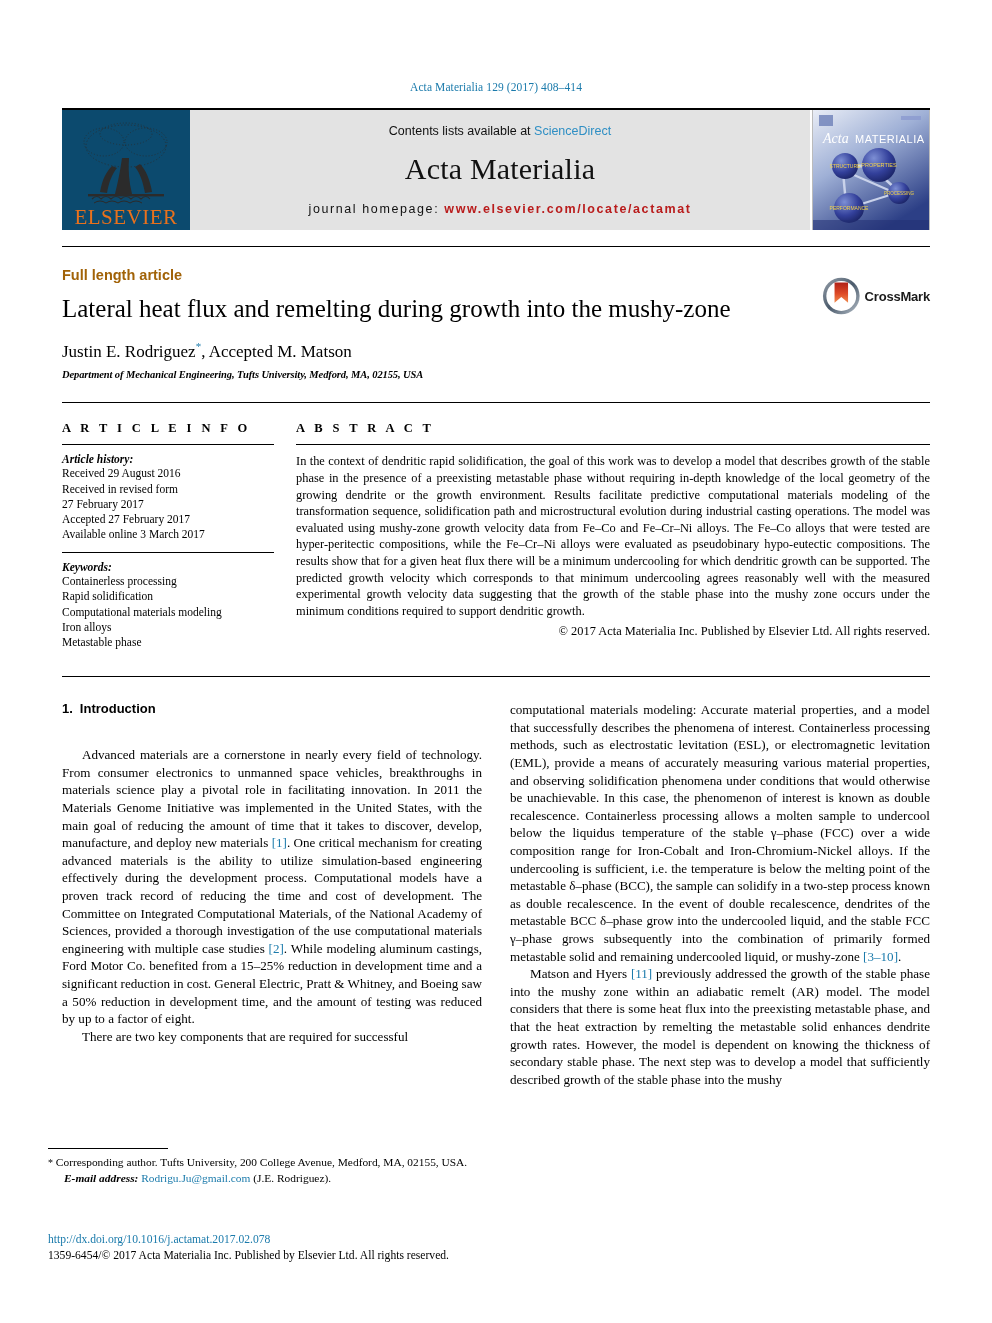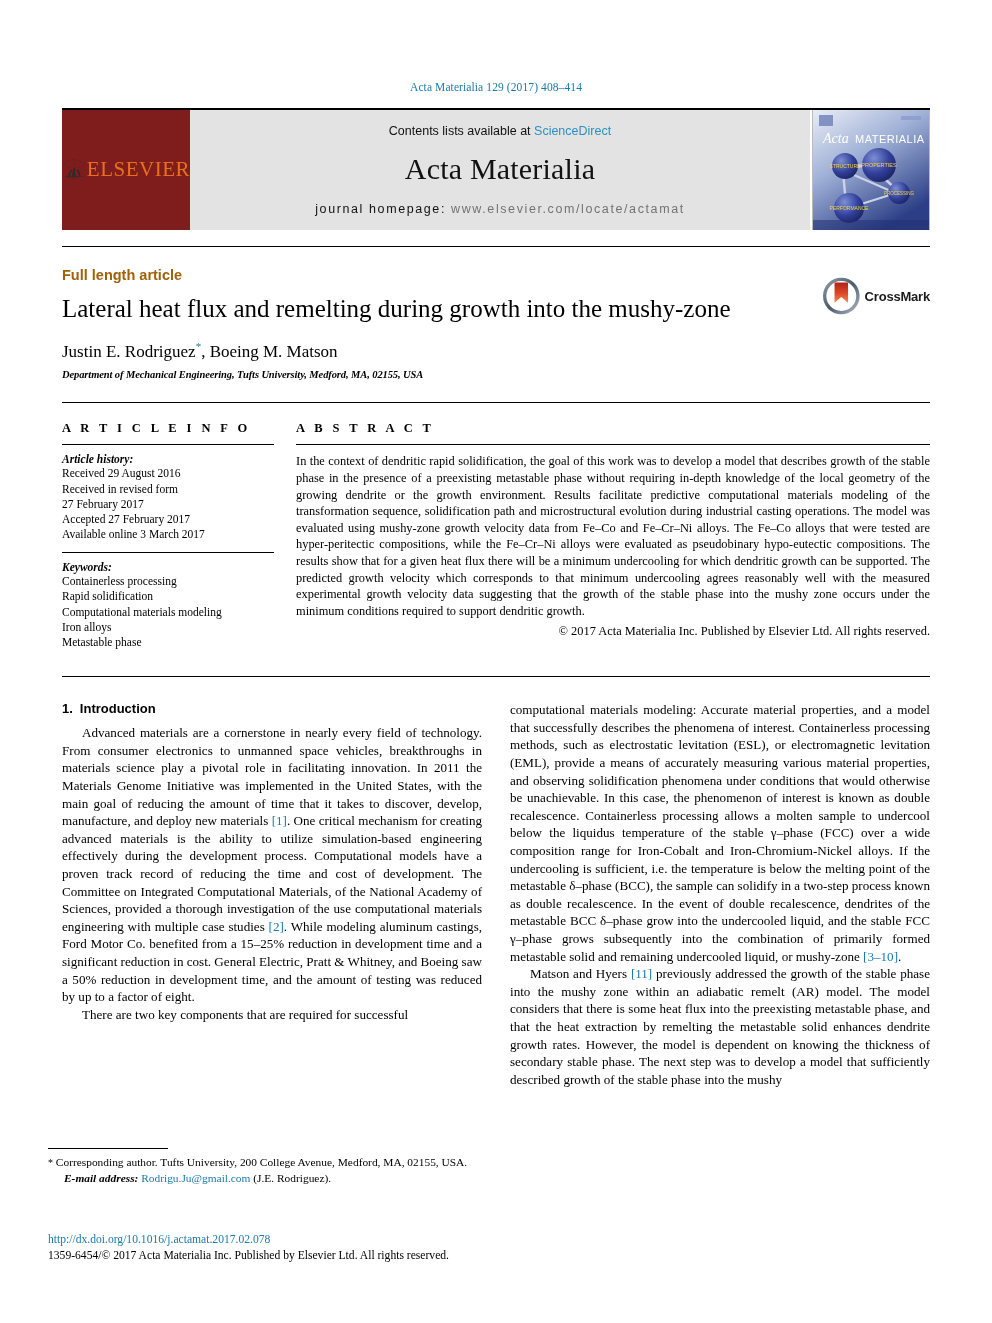--- a/index.html
+++ b/index.html
@@ -31,24 +31,25 @@
     border-top: 2.5px solid #000;
     padding-top: 0;
     display: flex;
     align-items: stretch;
     height: 122px;
   }
   .elsevier-logo {
     width: 128px;
     flex: 0 0 128px;
     display: flex;
+    flex-direction: column;
     justify-content: flex-end;
     align-items: center;
     padding-bottom: 2px;
-    background: #7f1d1d;
+    background: #0c4a6e;
   }
   .tree-svg { display:block; }
   .elsevier-word {
     color: #E9711C;
     font-family: "Liberation Serif", serif;
     font-size: 21px;
     letter-spacing: 0.5px;
     line-height: 1;
     font-weight: 400;
     margin-top: 1px;
@@ -75,21 +76,21 @@
     color: #111;
     letter-spacing: 0.2px;
     margin-top: -2px;
   }
   .homepage-line {
     font-family: "Liberation Sans", sans-serif;
     font-size: 12.5px;
     color: #111;
     letter-spacing: 1.6px;
   }
-  .homepage-line .url { color: #737373; }
+  .homepage-line .url { color: #b91c1c; font-weight: bold; }
   .cover-thumb {
     flex: 0 0 118px;
     width: 118px;
     margin-left: 2px;
     border: 1px solid #bbb;
     background: #fff;
     display: flex;
     align-items: center;
     justify-content: center;
   }
@@ -188,21 +189,21 @@
     margin: 24px 48px 0 48px;
     display: flex;
     gap: 28px;
     position: relative;
   }
   .bcol { flex: 1 1 0; min-width: 0; }
   .sec-title {
     font-family: "Liberation Sans", sans-serif;
     font-size: 13px;
     font-weight: bold;
-    margin: 0 0 8px 0;
+    margin: 0 0 30px 0;
   }
   .sec-title .num { margin-right: 7px; }
   p.body-p {
     font-size: 13.1px;
     line-height: 1.345;
     text-align: justify;
     margin: 0;
     text-indent: 20px;
     hyphens: auto;
   }
@@ -329,21 +330,21 @@
         <circle cx="20" cy="21" r="15.5" fill="#ffffff"></circle>
         <path d="M13 7 h14 v21 l-7 -6 l-7 6 Z" fill="url(#cmr)"></path>
         <path d="M13 33 l7 -6 l7 6 z" fill="#ffffff"></path>
       </svg>
       <span class="crossmark-label">CrossMark</span>
     </div>
 
     <div class="article-type">Full length article</div>
     <h1 class="paper-title">Lateral heat flux and remelting during growth into the mushy-zone</h1>
     <div class="authors">
-      <span>Justin E. Rodriguez</span><sup>*</sup><span>, Boeing M. Matson</span>
+      <span>Justin E. Rodriguez</span><sup>*</sup><span>, Accepted M. Matson</span>
     </div>
     <div class="affiliation">Department of Mechanical Engineering, Tufts University, Medford, MA, 02155, USA</div>
   </div>
 
   <div class="info-abstract">
     <div class="col-info">
       <div class="section-head">A R T I C L E   I N F O</div>
       <div class="rule"></div>
       <div class="info-label">Article history:</div>
       <div class="info-line">Received 29 August 2016</div>

